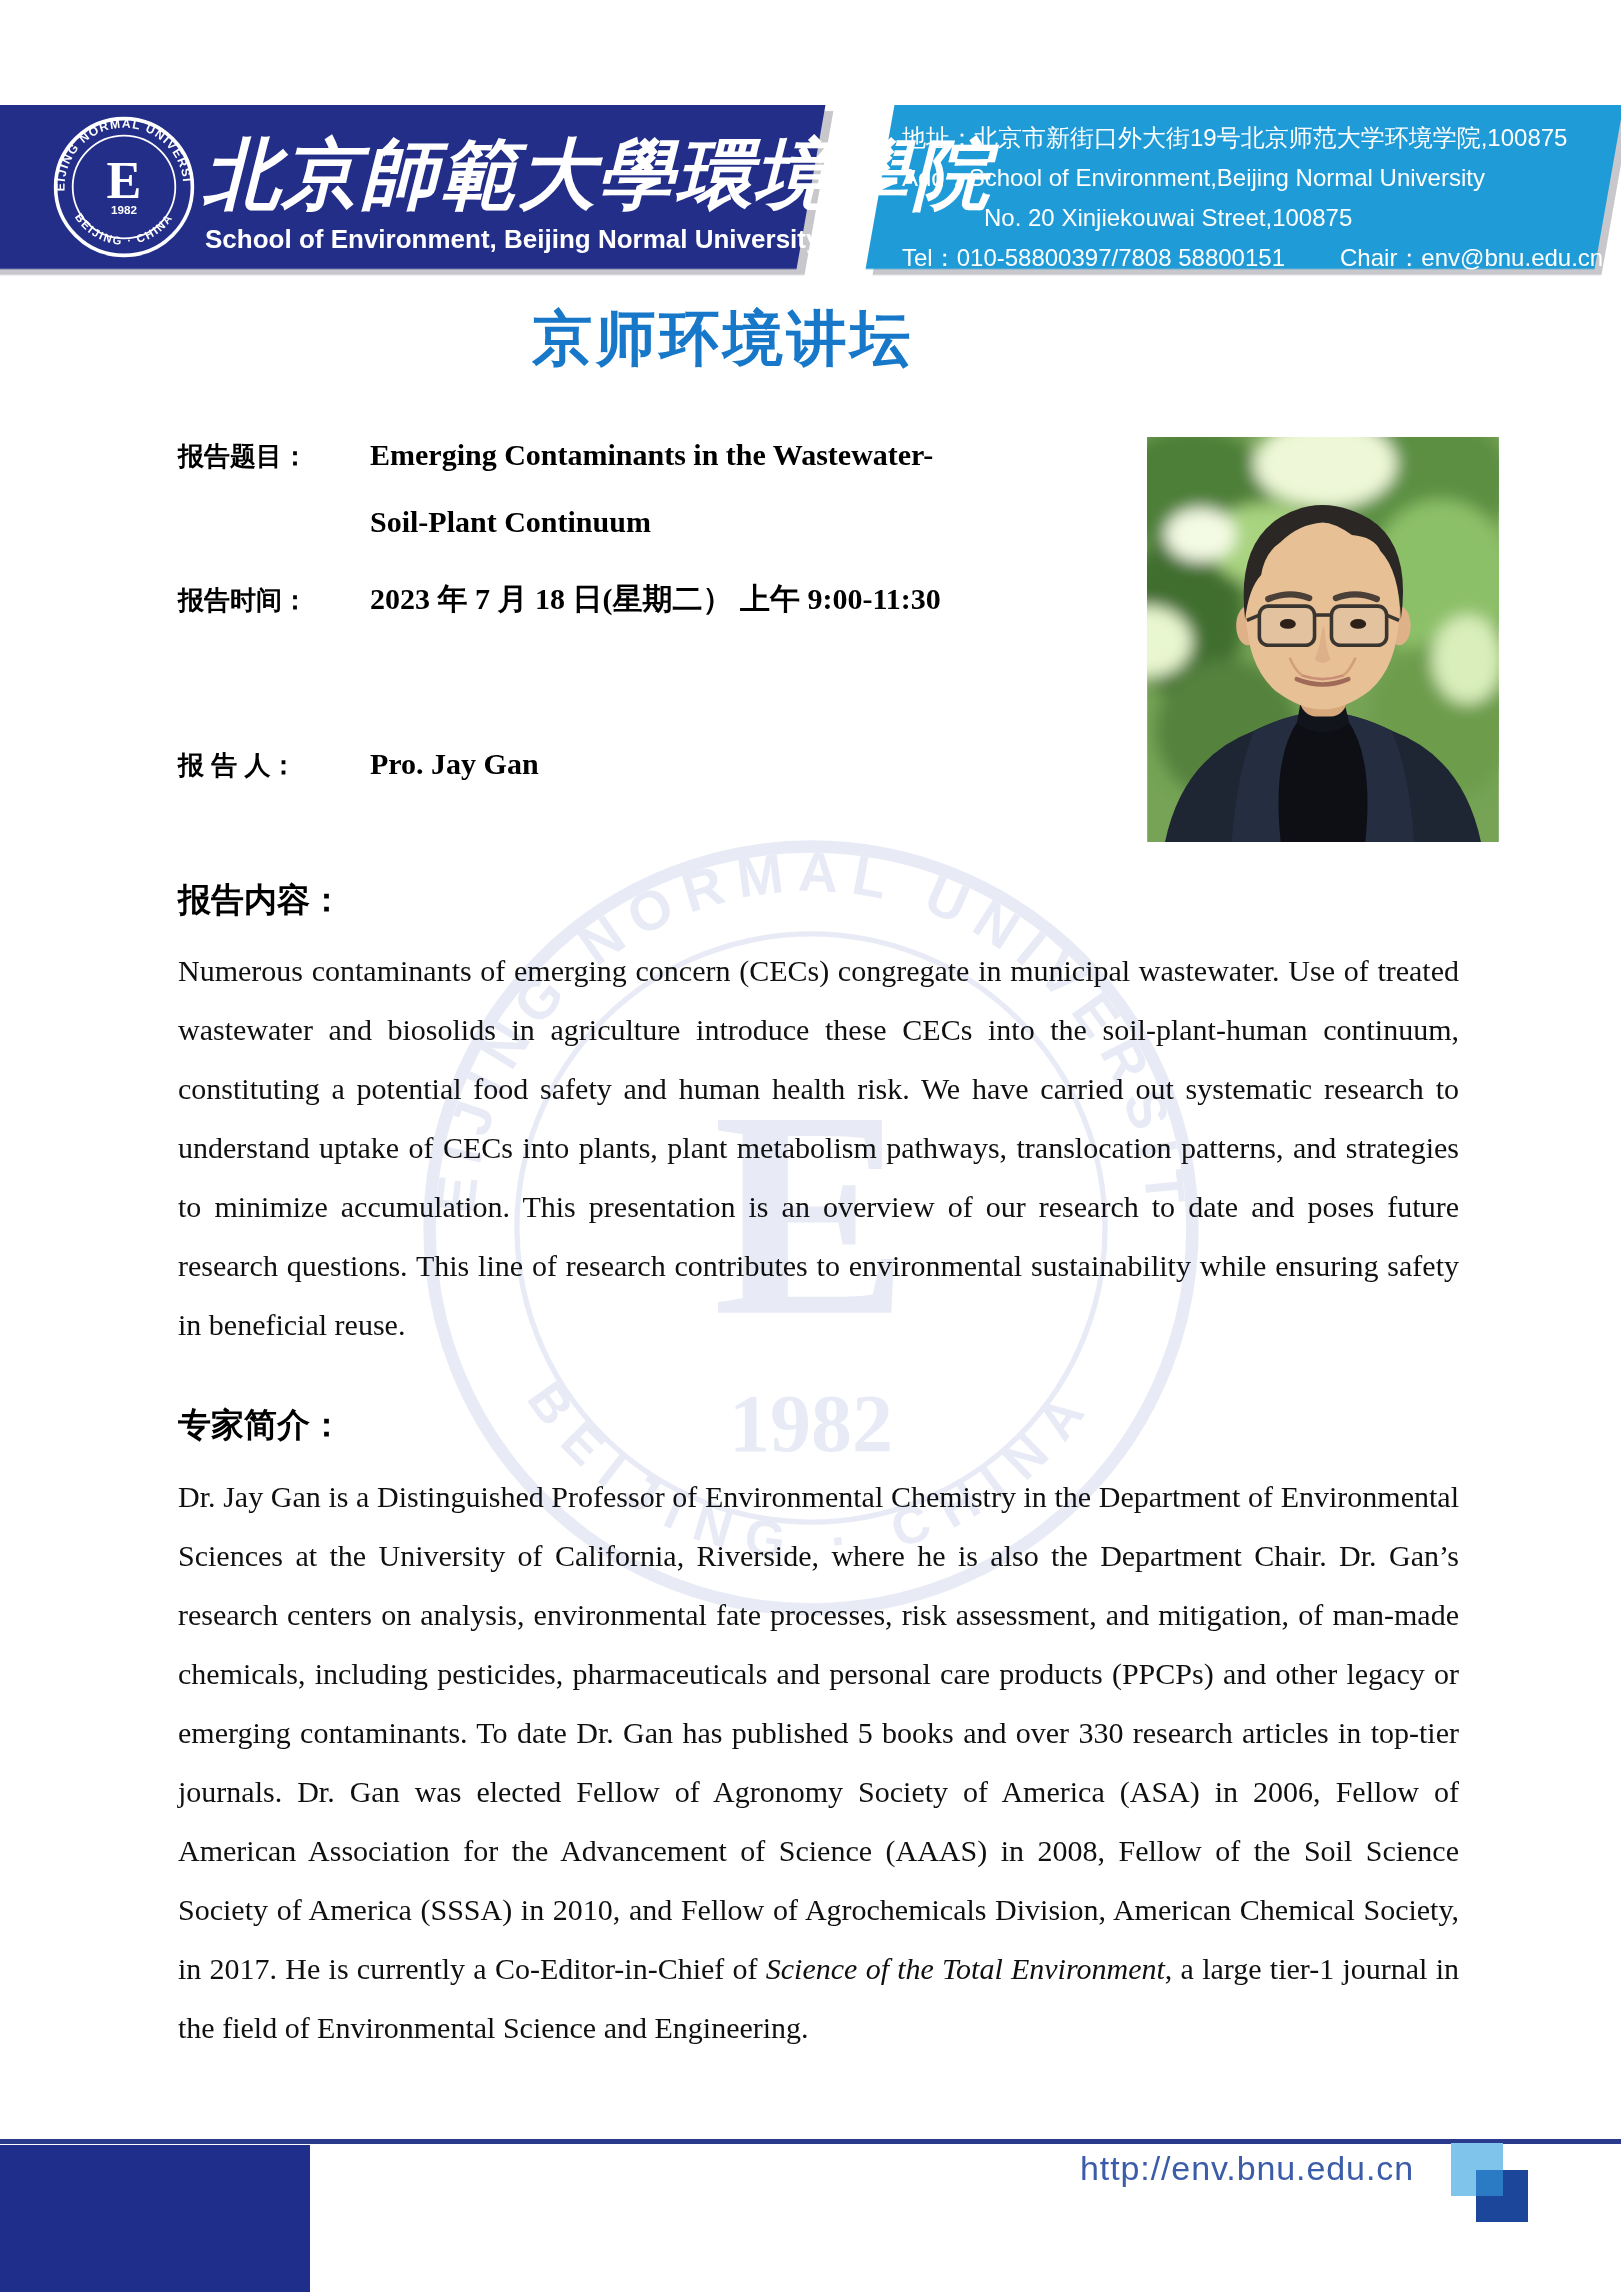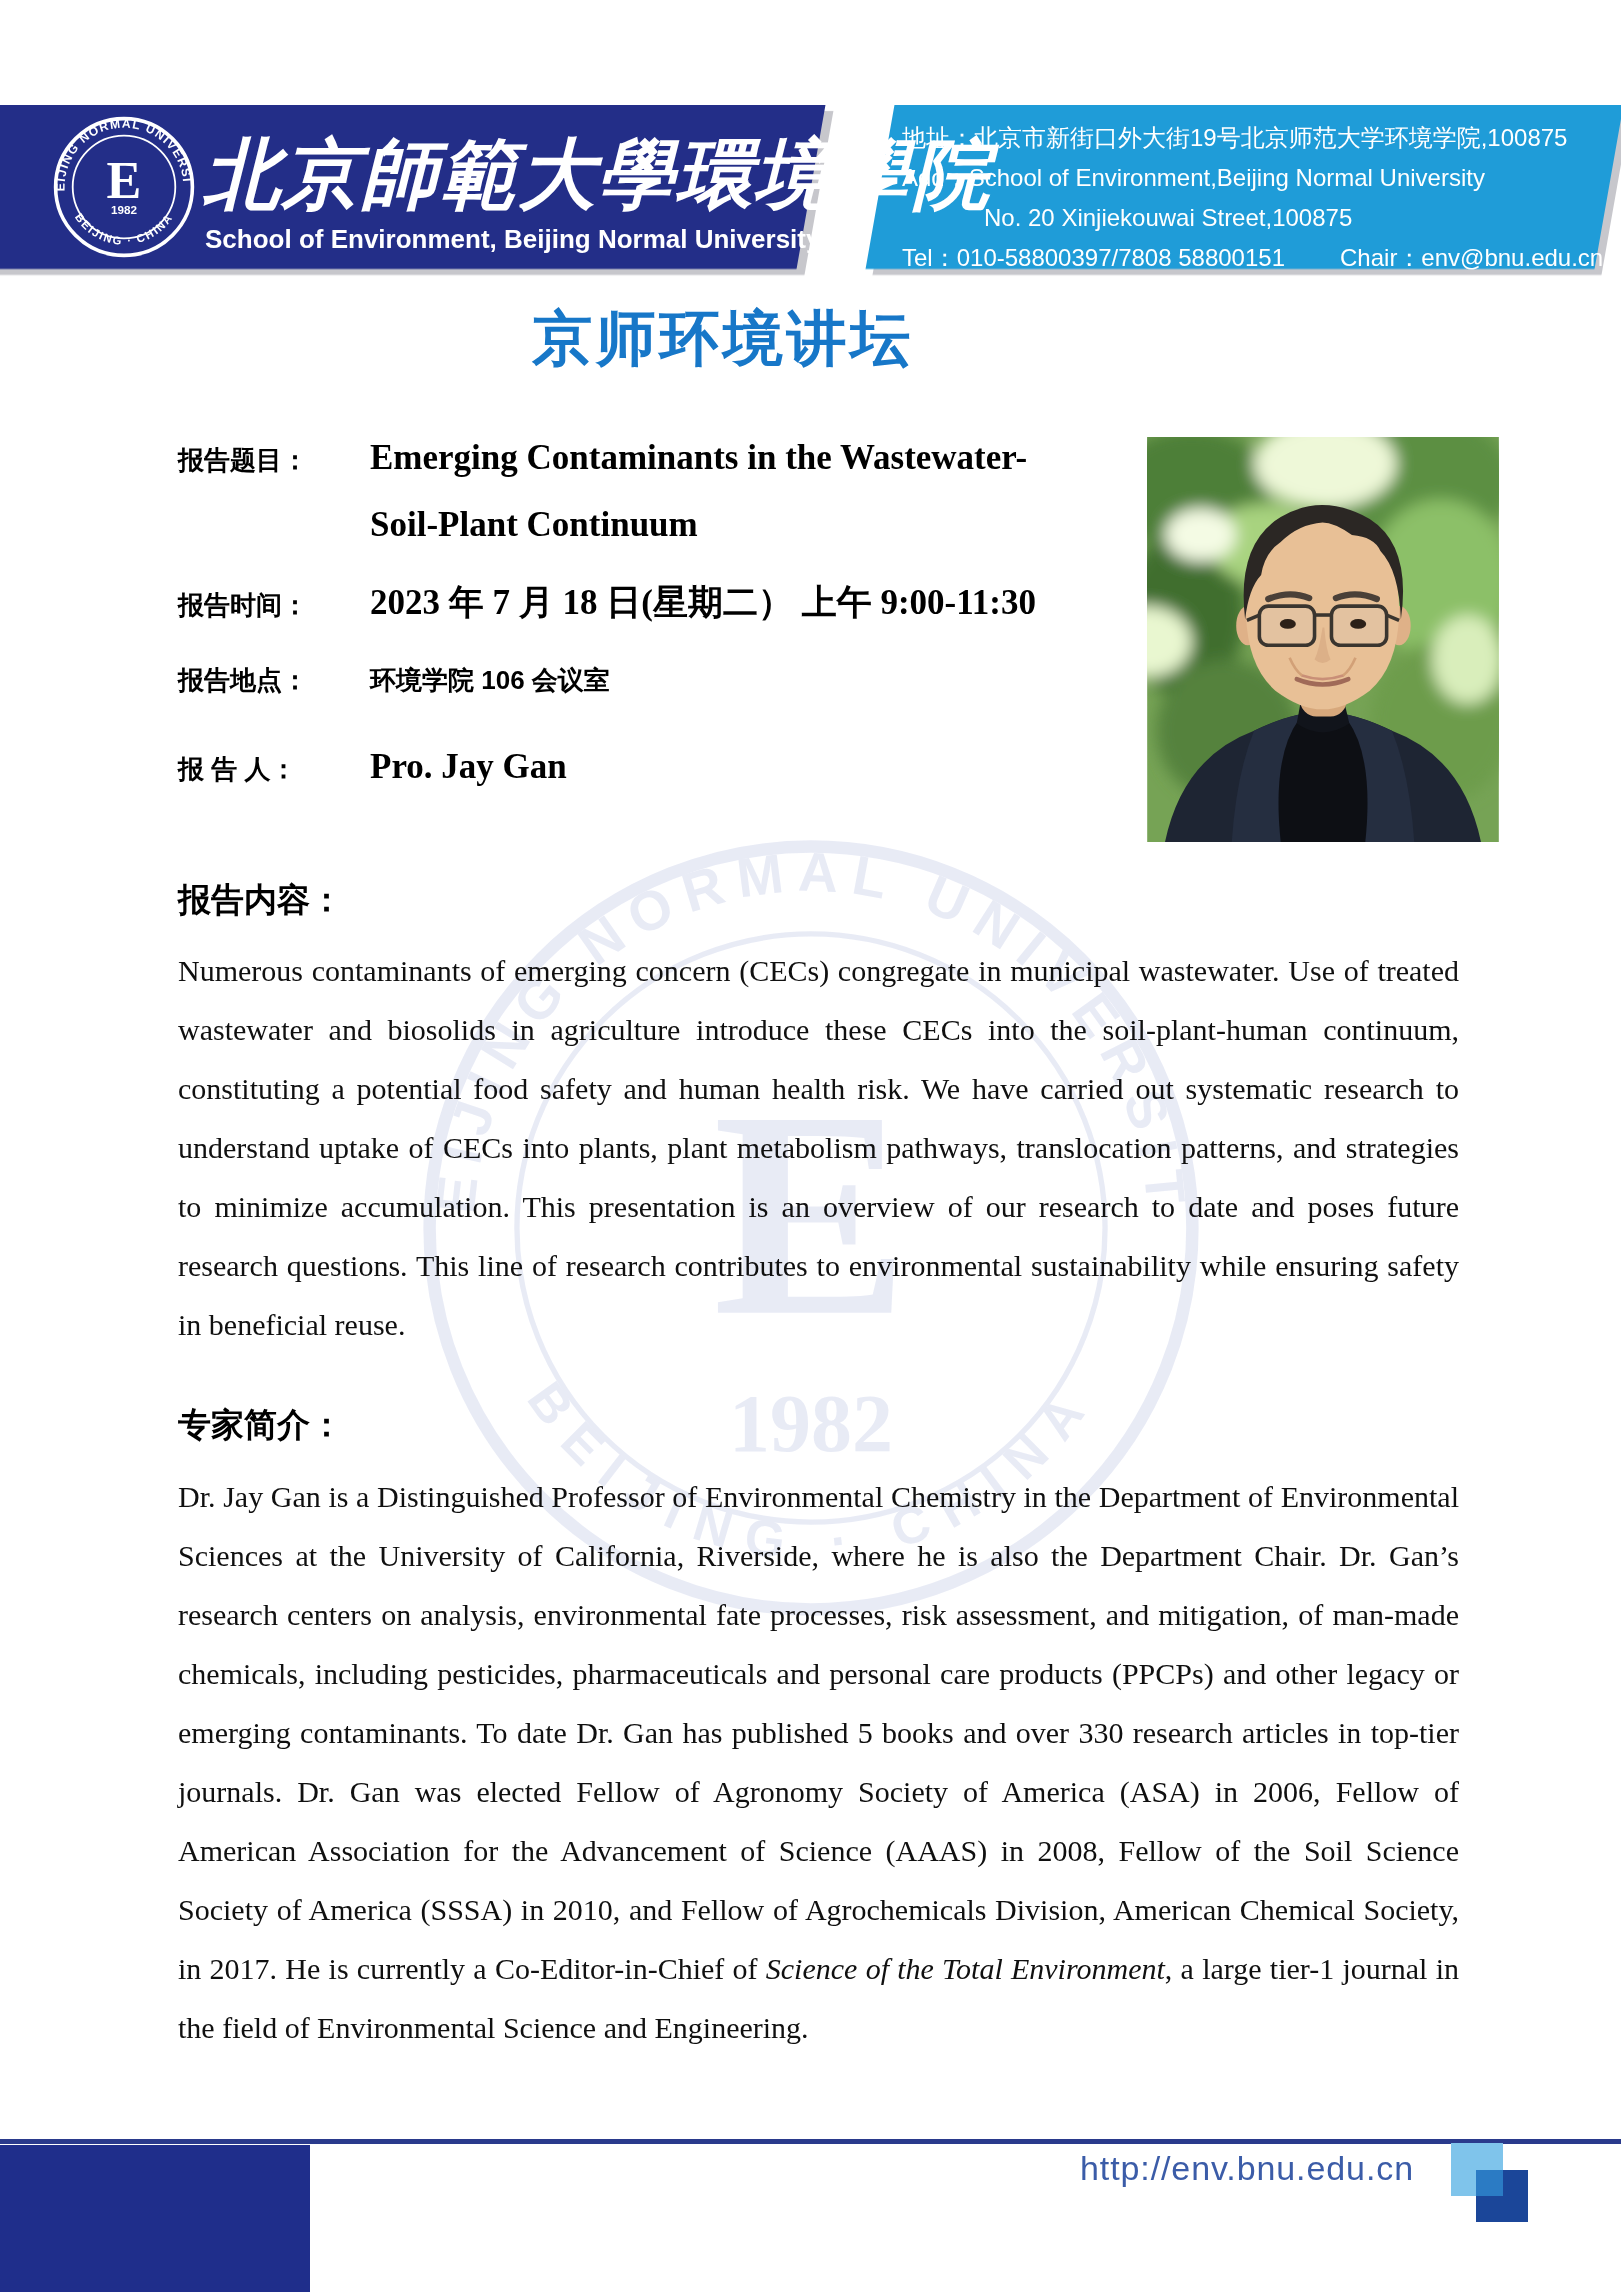--- a/index.html
+++ b/index.html
@@ -29,21 +29,21 @@
   
   .forum-title{position:absolute;left:0;top:299px;width:1446px;text-align:center;
         font-size:60px;font-weight:900;color:#1777c8;letter-spacing:3.6px;}
 
   
   .watermark{position:absolute;left:410px;top:827px;width:802px;height:802px;opacity:.55;}
 
   
   .row{position:absolute;left:178px;white-space:nowrap;color:#000;}
   .row .lbl{font-size:26px;font-weight:700;font-family:"Liberation Sans",sans-serif;}
-  .row .val{font-size:35px;font-weight:700;font-family:"Liberation Serif",serif;}
+  .row .val{font-size:30px;font-weight:700;font-family:"Liberation Serif",serif;}
   .r1{top:438px;} .r1b{top:505px;left:370px;} .r2{top:579px;} .r3{top:663px;} .r4{top:747px;}
   .row .lblpad{display:inline-block;min-width:192px;}
 
   
   .photo{position:absolute;left:1147px;top:437px;width:352px;height:405px;}
 
   
   .sec-head{position:absolute;left:178px;font-size:33px;font-weight:700;color:#000;}
   .h-abstract{top:878px;} .h-bio{top:1403px;}
   .body-text{position:absolute;left:178px;width:1281px;font-family:"Liberation Serif",serif;
@@ -123,23 +123,20 @@
   </svg>
 
   <div class="row r1">
     <span class="lbl lblpad">报告题目：</span><span class="val">Emerging Contaminants in the Wastewater-</span>
   </div>
   <div class="row r1b">
     <span class="val">Soil-Plant Continuum</span>
   </div>
   <div class="row r2">
     <span class="lbl lblpad">报告时间：</span><span class="val">2023 年 7 月 18 日(星期二） 上午 9:00-11:30</span>
-  </div>
-  <div class="row r3">
-    <span class="lbl lblpad">报告地点：</span><span class="lbl">环境学院 106 会议室</span>
   </div>
   <div class="row r4">
     <span class="lbl lblpad">报 告 人：</span><span class="val">Pro. Jay Gan</span>
   </div>
 
   <svg class="photo" viewBox="0 0 395 455">
     <defs>
       <filter id="blur1" x="-20%" y="-20%" width="140%" height="140%">
         <feGaussianBlur stdDeviation="9"></feGaussianBlur>
       </filter>

